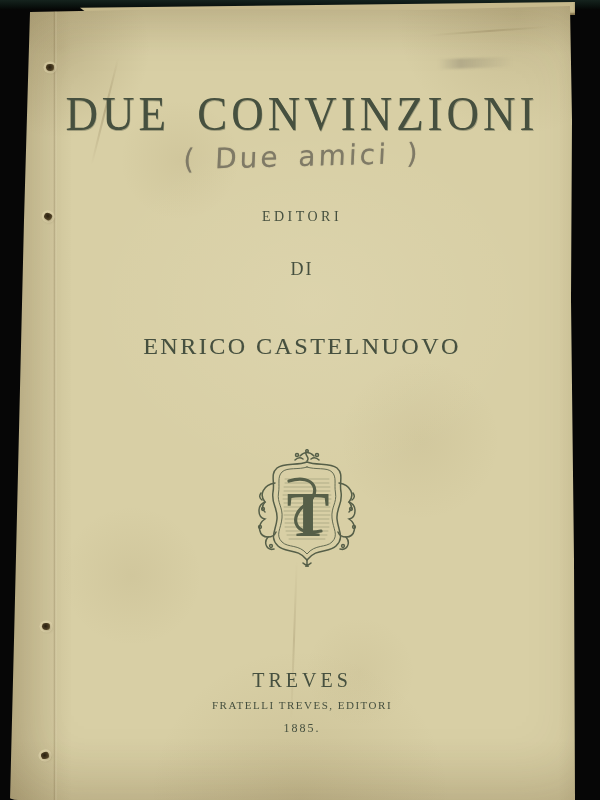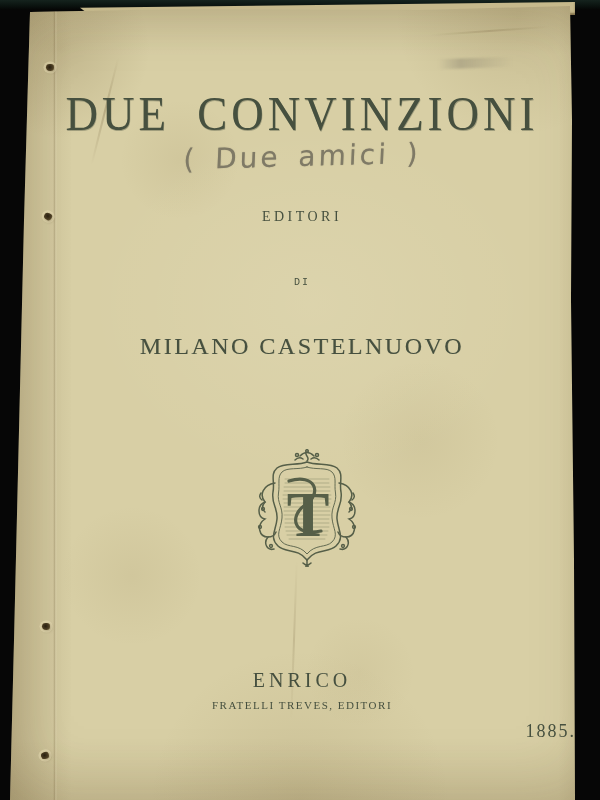--- a/index.html
+++ b/index.html
@@ -30,20 +30,21 @@
       radial-gradient(circle 60px at 30% 20%, rgba(120,100,55,.08), rgba(120,100,55,0) 100%),
       radial-gradient(circle 80px at 70% 55%, rgba(120,100,55,.07), rgba(120,100,55,0) 100%),
       radial-gradient(circle 70px at 22% 72%, rgba(120,100,55,.08), rgba(120,100,55,0) 100%),
       radial-gradient(circle 55px at 60% 84%, rgba(120,100,55,.06), rgba(120,100,55,0) 100%),
       linear-gradient(90deg, rgba(98,78,42,.26), rgba(98,78,42,0) 72px),
       linear-gradient(270deg, rgba(98,78,42,.16), rgba(98,78,42,0) 42px),
       linear-gradient(180deg, rgba(98,78,42,.14), rgba(98,78,42,0) 55px),
       linear-gradient(0deg, rgba(98,78,42,.10), rgba(98,78,42,0) 60px),
       #d8cfa5;
     box-shadow:inset 0 0 70px rgba(80,60,25,.22);
+    border-radius:18px;
   }
   .crease{position:absolute;pointer-events:none;}
   .crease-gutter{
     left:53px;top:0;width:4px;height:800px;
     background:linear-gradient(90deg, rgba(95,75,40,0), rgba(95,75,40,.22) 45%, rgba(240,232,200,.25) 70%, rgba(95,75,40,0));
   }
   .crease-diag-title{
     left:104px;top:56px;width:2px;height:110px;
     background:linear-gradient(180deg, rgba(95,75,40,0), rgba(95,75,40,.25), rgba(95,75,40,0));
     transform:rotate(14deg);
@@ -83,25 +84,25 @@
   }
   .annotation{
     top:140px;
     font-family:"DejaVu Sans", sans-serif;
     font-size:28px;letter-spacing:3px;word-spacing:6px;
     color:#7f7a66;
     transform:rotate(-1.5deg) skewX(-4deg);
     text-shadow:0 0 1px rgba(127,122,102,.55);
   }
   .genre{top:209px;font-size:14px;letter-spacing:3.5px;}
-  .byline{top:277px;font-size:10px;letter-spacing:2px;font-family:Liberation Mono, monospace;}
+  .byline{top:259px;font-size:18px;letter-spacing:2px;}
   .author{top:333px;font-size:24px;letter-spacing:2.5px;text-shadow:0.4px 0.4px 0 rgba(60,70,55,.3);}
   .city{top:669px;font-size:20px;letter-spacing:4px;}
   .publisher{top:699px;font-size:11px;letter-spacing:1.5px;}
-  .year{top:721px;font-size:18px;letter-spacing:2px;text-align:right;}
+  .year{top:721px;font-size:12px;letter-spacing:2px;}
   .monogram{position:absolute;left:251px;top:449px;width:112px;height:118px;opacity:.92;}
 </style>
 </head>
 <body>
 
 <div class="top-band"></div>
 <div class="page-edge-sliver"></div>
 
 <div class="paper">
 
@@ -113,21 +114,21 @@
 
   <div class="hole hole1"></div>
   <div class="hole hole2"></div>
   <div class="hole hole3"></div>
   <div class="hole hole4"></div>
 
   <div class="textcol title">DUE CONVINZIONI</div>
   <div class="textcol annotation">( Due amici )</div>
   <div class="textcol genre">EDITORI</div>
   <div class="textcol byline">DI</div>
-  <div class="textcol author">MILANO CASTELNUOVO</div>
+  <div class="textcol author">ENRICO CASTELNUOVO</div>
 
   <svg class="monogram" viewBox="0 0 112 118" xmlns="http://www.w3.org/2000/svg">
     <g stroke="#4b5641" fill="none" stroke-width="1.5" stroke-linecap="round">
       <path d="M56 3 c-4 3 4 5 0 9 M49 7 q7 -7 14 0 M44 11 q4 -4 8 -1 M68 11 q-4 -4 -8 -1"></path>
       <circle cx="46" cy="6" r="1.5"></circle>
         <circle cx="66" cy="6" r="1.5"></circle>
         <circle cx="56" cy="2" r="1.3"></circle>
       <path d="M56 13 C46 17 33 13 26 19 C19 25 24 33 22 43 C20 55 27 59 26 70 C25 82 18 88 27 97 C34 104 47 99 56 111 C65 99 78 104 85 97 C94 88 87 82 86 70 C85 59 92 55 90 43 C88 33 93 25 86 19 C79 13 66 17 56 13 Z"></path>
       <path d="M56 18 C48 21 36 18 31 23 C26 28 29 35 27.5 44 C26 54 32 58 31 69 C30 80 24 86 31 93 C37 99 48 95 56 105 C64 95 75 99 81 93 C88 86 82 80 81 69 C80 58 86 54 84.5 44 C83 35 86 28 81 23 C76 18 64 21 56 18 Z" stroke-width="0.9"></path>
       <g stroke-width="0.6" opacity="0.5">
@@ -147,17 +148,17 @@
           <circle cx="9" cy="78" r="1.4"></circle>
           <circle cx="20" cy="97" r="1.4"></circle>
       </g>
       <path d="M56 111 L56 116 M52 114 q4 4 8 0"></path>
       <circle cx="56" cy="117" r="1.1"></circle>
     </g>
     <text x="57" y="87" font-family="'Liberation Serif', serif" font-size="64" font-weight="bold" text-anchor="middle" fill="#4b5641">T</text>
     <path d="M38 32 C64 24 72 44 54 56 C38 67 42 88 70 82" stroke="#4b5641" stroke-width="3.2" fill="none" stroke-linecap="round"></path>
   </svg>
 
-  <div class="textcol city">ENRICO</div>
+  <div class="textcol city">TREVES</div>
   <div class="textcol publisher">FRATELLI TREVES, EDITORI</div>
   <div class="textcol year">1885.</div>
 
 </div>
 
 </body></html>

